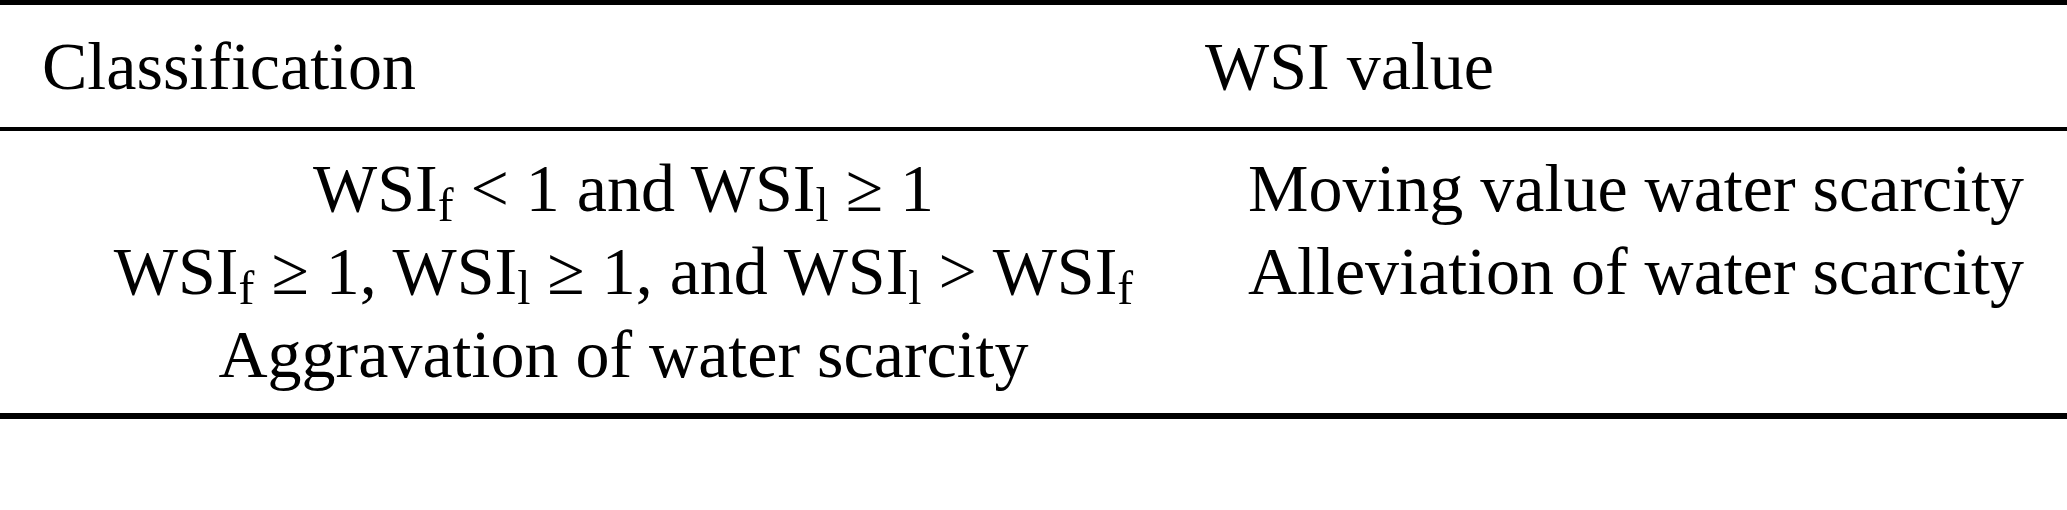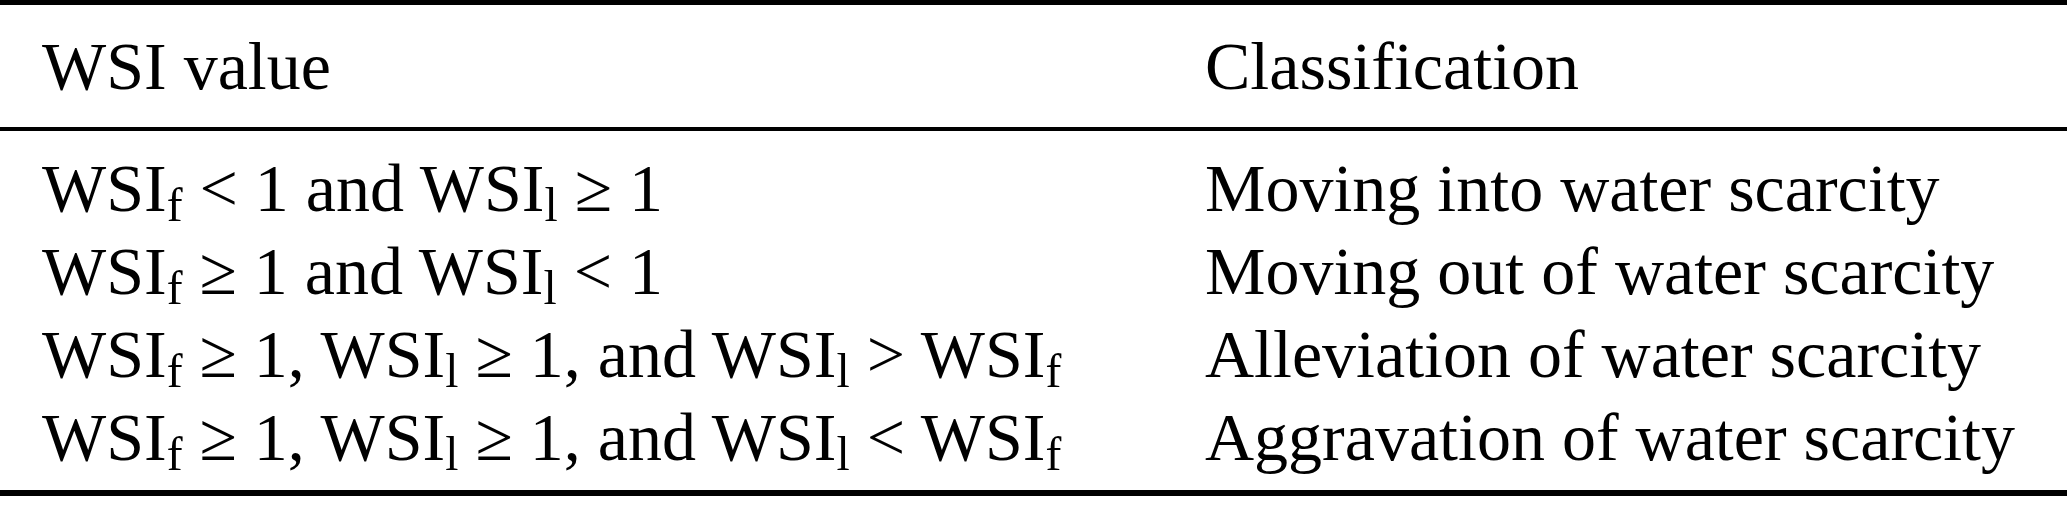--- a/index.html
+++ b/index.html
@@ -33,21 +33,22 @@
     white-space: nowrap;
   }
   .header-row {
     height: 122px;
     align-items: center;
     font-size: 68px;
     line-height: 1;
   }
   .table-body {
     padding-top: 16px;
-    padding-bottom: 11px;
+    padding-bottom: 17px;
+    text-align: center;
   }
   .body-row {
     height: 83px;
     align-items: center;
     font-size: 68px;
     line-height: 83px;
   }
   .cell {
     overflow: visible;
   }
@@ -58,45 +59,40 @@
   }
 </style>
 </head>
 <body>
 
 <div class="table-figure">
 
   <div class="rule rule-top"></div>
 
   <div class="grid-row header-row">
+    <div class="cell">Classification</div>
     <div class="cell">WSI value</div>
-    <div class="cell">Classification</div>
   </div>
 
   <div class="rule rule-mid"></div>
 
   <div class="table-body">
 
     <div class="grid-row body-row">
       <div class="cell">WSI<sub>f</sub> &lt; 1 and WSI<sub>l</sub> ≥ 1</div>
-      <div class="cell">Moving into water scarcity</div>
+      <div class="cell">Moving value water scarcity</div>
     </div>
 
-    <div class="grid-row body-row">
-      <div class="cell">WSI<sub>f</sub> ≥ 1 and WSI<sub>l</sub> &lt; 1</div>
-      <div class="cell">Moving out of water scarcity</div>
-    </div>
 
     <div class="grid-row body-row">
       <div class="cell">WSI<sub>f</sub> ≥ 1, WSI<sub>l</sub> ≥ 1, and WSI<sub>l</sub> &gt; WSI<sub>f</sub></div>
       <div class="cell">Alleviation of water scarcity</div>
     </div>
 
     <div class="grid-row body-row">
-      <div class="cell">WSI<sub>f</sub> ≥ 1, WSI<sub>l</sub> ≥ 1, and WSI<sub>l</sub> &lt; WSI<sub>f</sub></div>
       <div class="cell">Aggravation of water scarcity</div>
     </div>
 
   </div>
 
   <div class="rule rule-bottom"></div>
 
 </div>
 
 </body></html>

